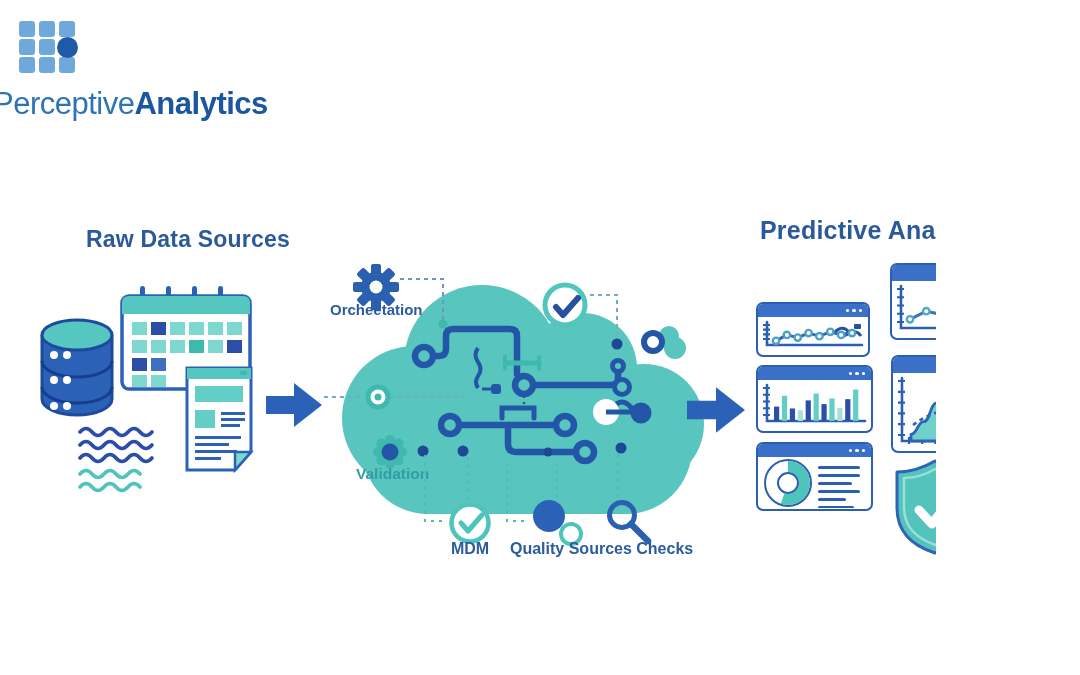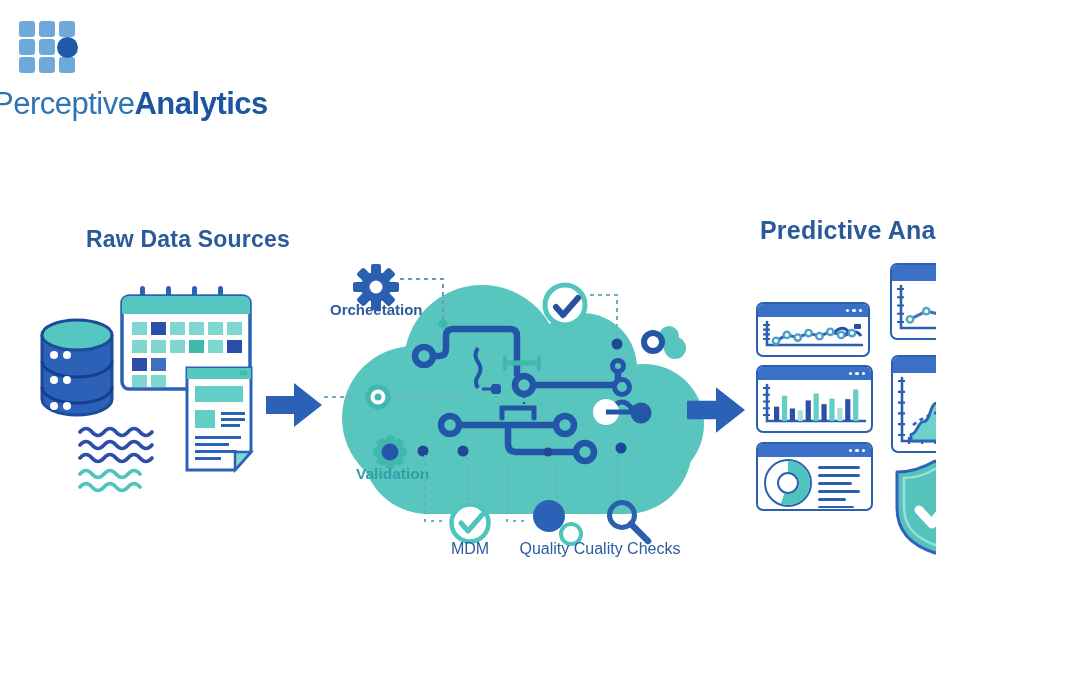--- a/index.html
+++ b/index.html
@@ -2,21 +2,21 @@
 <html><head>
 <meta charset="utf-8">
 <style>
   html,body{margin:0;padding:0;background:#ffffff;}
   .canvas{position:relative;width:936px;height:675px;background:#ffffff;overflow:hidden;
           font-family:"Liberation Sans",sans-serif;}
   .abs{position:absolute;}
   .heading{font-weight:700;color:#2B5A9B;letter-spacing:.2px;white-space:nowrap;}
   .mini-label{position:absolute;font-size:15px;font-weight:700;color:#2C5C9E;white-space:nowrap;}
   .validation-label{color:#2F9FA6;}
-  .icon-label{position:absolute;font-size:16px;font-weight:400;color:#2C5C9E;text-align:center;white-space:nowrap;}
+  .icon-label{position:absolute;font-size:16px;font-weight:700;color:#2C5C9E;text-align:center;white-space:nowrap;}
   
   .logo-square{position:absolute;width:16px;height:16px;border-radius:3px;background:#6FA9DC;}
   .logo-dot{position:absolute;width:21px;height:21px;border-radius:50%;background:#1F5AA8;}
   .logo-text{position:absolute;left:-7px;top:68px;font-size:31px;letter-spacing:-.5px;white-space:nowrap;}
   .logo-text .reg{color:#2E74B5;font-weight:400;}
   .logo-text .bold{color:#1C56A0;font-weight:700;}
   
   .card{position:absolute;background:#fff;border:2.5px solid #2B5FB0;border-radius:7px;box-sizing:border-box;overflow:hidden;}
   .tb{background:#3A70C8;display:flex;align-items:center;justify-content:flex-end;gap:3px;padding-right:6px;box-sizing:border-box;}
   .tb-sm{height:13px;}
@@ -245,21 +245,21 @@
     <g>
       <circle cx="109" cy="21" r="16" fill="#2B62B8"></circle>
       <circle cx="131" cy="39" r="10" fill="#fff" stroke="#4FC4BC" stroke-width="4"></circle>
     </g>
     <g>
       <circle cx="182" cy="20" r="12.5" fill="none" stroke="#2B5FB0" stroke-width="5"></circle>
       <path d="M191,29 L208,46" stroke="#2B5FB0" stroke-width="6.5" stroke-linecap="round"></path>
     </g>
   </svg>
   <div class="icon-label" style="left:430px;top:540px;width:80px;">MDM</div>
-  <div class="icon-label" style="left:510px;top:540px;width:180px;">Quality Cuality Checks</div>
+  <div class="icon-label" style="left:510px;top:540px;width:180px;">Quality Sources Checks</div>
 
   <svg class="abs" style="left:687px;top:387px;" width="58" height="46" viewBox="0 0 56 44">
     <path d="M0,13 H28 V0 L56,22 L28,44 V31 H0 Z" fill="#2B62B8"></path>
   </svg>
 
   <div class="abs heading" style="left:760px;top:216px;font-size:25px;">Predictive Analytics &amp; Trust</div>
 
   <div class="card" style="left:756px;top:302px;width:114px;height:55px;">
     <div class="tb tb-sm">
         <div class="tbdot"></div>

